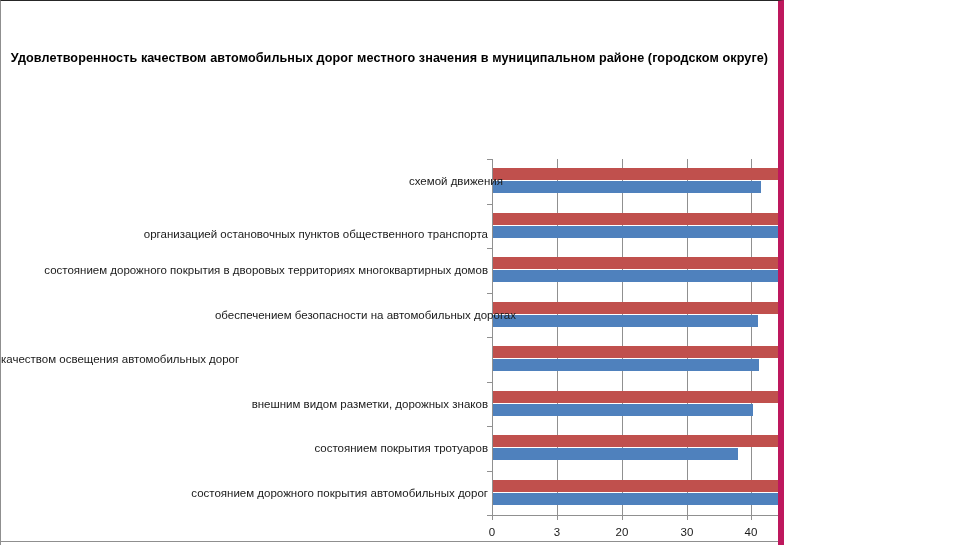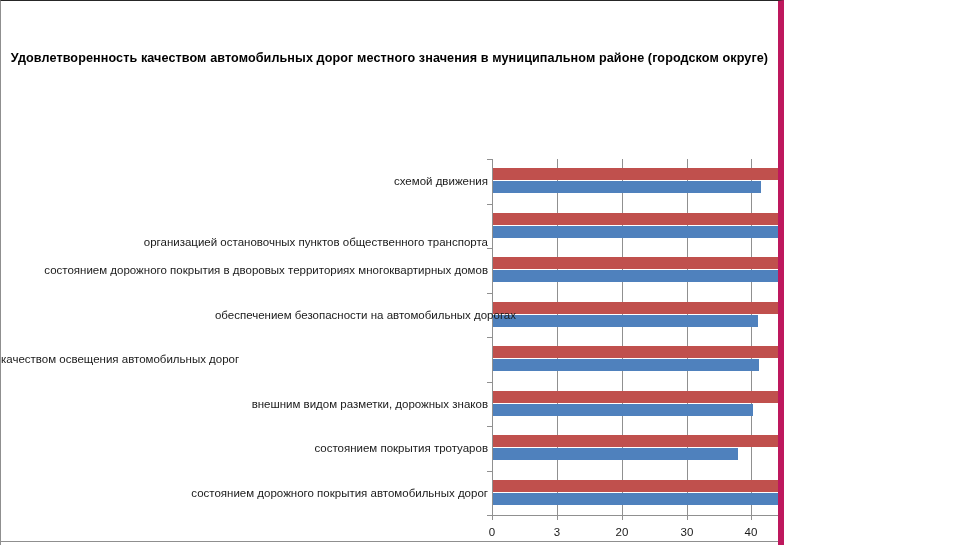--- a/index.html
+++ b/index.html
@@ -39,24 +39,24 @@
 <div style="position: absolute; left: 491px; top: 158px; width: 1px; height: 356px; background: rgb(144, 144, 144);"></div>
     <div style="position: absolute; left: 556px; top: 158px; width: 1px; height: 356px; background: rgb(144, 144, 144);"></div>
     <div style="position: absolute; left: 621px; top: 158px; width: 1px; height: 356px; background: rgb(144, 144, 144);"></div>
     <div style="position: absolute; left: 686px; top: 158px; width: 1px; height: 356px; background: rgb(144, 144, 144);"></div>
     <div style="position: absolute; left: 750px; top: 158px; width: 1px; height: 356px; background: rgb(144, 144, 144);"></div>
     <div style="position: absolute; left: 815px; top: 158px; width: 1px; height: 356px; background: rgb(144, 144, 144);"></div>
     <div style="position: absolute; left: 880px; top: 158px; width: 1px; height: 356px; background: rgb(144, 144, 144);"></div>
     <div style="position: absolute; left: 945px; top: 158px; width: 1px; height: 356px; background: rgb(144, 144, 144);"></div>
     <div style="position: absolute; left: 492px; top: 167px; width: 378px; height: 12px; background: rgb(192, 80, 77);"></div>
     <div style="position: absolute; left: 492px; top: 180px; width: 268px; height: 12px; background: rgb(79, 129, 189);"></div>
-    <div style="position: absolute; left: 0px; top: 172px; width: 487px; height: 16px; line-height: 16px; text-align: right; font-size: 11.5px; color: rgb(26, 26, 26); white-space: nowrap; overflow: visible;">схемой движения</div>
+    <div style="position: absolute; left: 0px; top: 172px; width: 487px; height: 16px; line-height: 16px; text-align: right; font-size: 11.5px; color: rgb(26, 26, 26); white-space: nowrap; overflow: visible; padding-left: 15px;">схемой движения</div>
     <div style="position: absolute; left: 492px; top: 212px; width: 355px; height: 12px; background: rgb(192, 80, 77);"></div>
     <div style="position: absolute; left: 492px; top: 225px; width: 293px; height: 12px; background: rgb(79, 129, 189);"></div>
-    <div style="position: absolute; left: 0px; top: 233px; width: 487px; height: 16px; line-height: 16px; text-align: right; font-size: 11.5px; color: rgb(26, 26, 26); white-space: nowrap; overflow: visible;">организацией остановочных пунктов общественного транспорта</div>
+    <div style="position: absolute; left: 0px; top: 225px; width: 487px; height: 16px; line-height: 16px; text-align: right; font-size: 11.5px; color: rgb(26, 26, 26); white-space: nowrap; overflow: visible;">организацией остановочных пунктов общественного транспорта</div>
     <div style="position: absolute; left: 492px; top: 256px; width: 360px; height: 12px; background: rgb(192, 80, 77);"></div>
     <div style="position: absolute; left: 492px; top: 269px; width: 286px; height: 12px; background: rgb(79, 129, 189);"></div>
     <div style="position: absolute; left: 0px; top: 261px; width: 487px; height: 16px; line-height: 16px; text-align: right; font-size: 11.5px; color: rgb(26, 26, 26); white-space: nowrap; overflow: visible;">состоянием дорожного покрытия в дворовых территориях многоквартирных домов</div>
     <div style="position: absolute; left: 492px; top: 301px; width: 382px; height: 12px; background: rgb(192, 80, 77);"></div>
     <div style="position: absolute; left: 492px; top: 314px; width: 265px; height: 12px; background: rgb(79, 129, 189);"></div>
     <div style="position: absolute; left: 0px; top: 306px; width: 487px; height: 16px; line-height: 16px; text-align: right; font-size: 11.5px; color: rgb(26, 26, 26); white-space: nowrap; overflow: visible; padding-left: 28px;">обеспечением безопасности на автомобильных дорогах</div>
     <div style="position: absolute; left: 492px; top: 345px; width: 380px; height: 12px; background: rgb(192, 80, 77);"></div>
     <div style="position: absolute; left: 492px; top: 358px; width: 266px; height: 12px; background: rgb(79, 129, 189);"></div>
     <div style="position: absolute; left: 0px; top: 350px; width: 487px; height: 16px; line-height: 16px; text-align: left; font-size: 11.5px; color: rgb(26, 26, 26); white-space: nowrap; overflow: visible;">качеством освещения автомобильных дорог</div>
     <div style="position: absolute; left: 492px; top: 390px; width: 386px; height: 12px; background: rgb(192, 80, 77);"></div>

